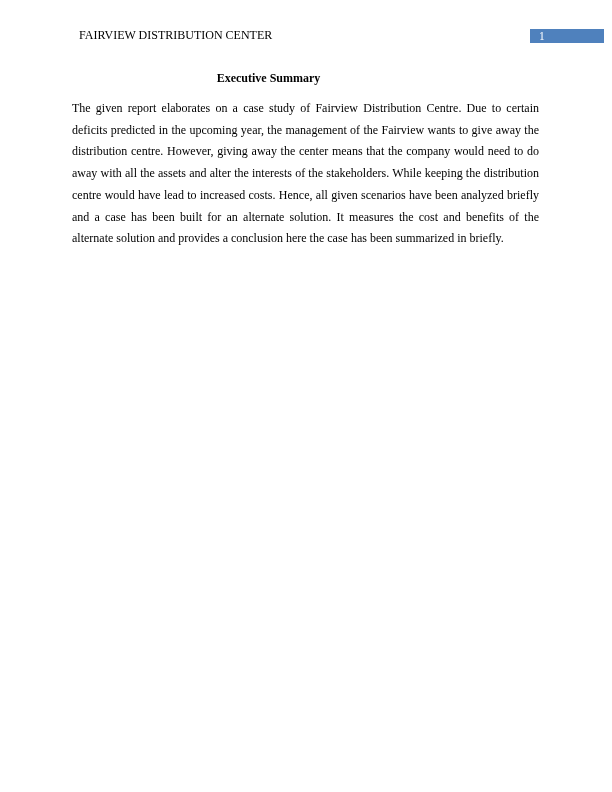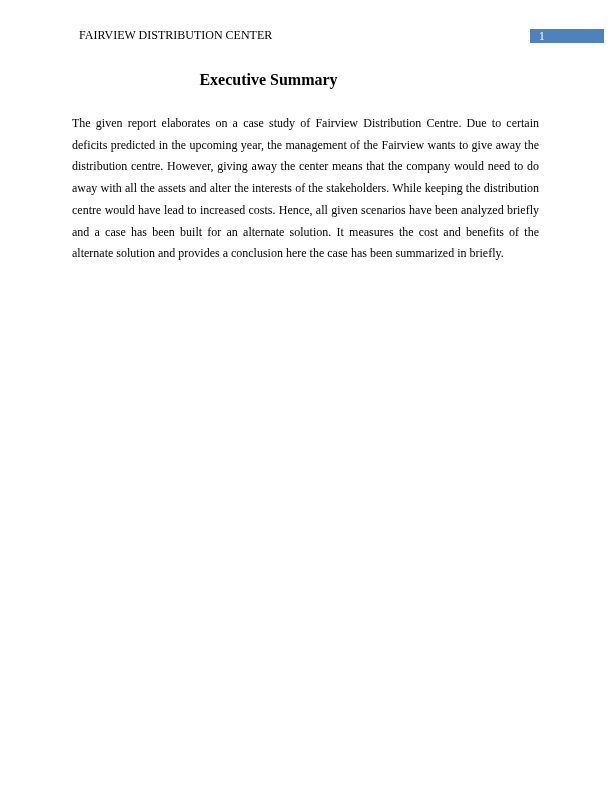--- a/index.html
+++ b/index.html
@@ -3,22 +3,22 @@
   <meta charset="utf-8">
   <style>
     html, body { margin: 0; padding: 0; background: #ffffff; }
     body { width: 612px; height: 792px; position: relative; overflow: hidden;
            font-family: "Liberation Serif", serif; color: #000; }
     .header-title { position: absolute; left: 79px; top: 28px; font-size: 12px; letter-spacing: 0; white-space: nowrap; }
     .page-num-box { position: absolute; left: 530px; top: 29px; width: 74px; height: 14px;
                     background: #4f81bd; color: #ffffff; font-size: 11.5px; line-height: 14px; }
     .page-num-box span { position: absolute; left: 9px; top: 0; }
     .heading { position: absolute; left: 0; width: 537px; top: 71px; text-align: center;
-               font-weight: bold; font-size: 16px; }
-    .body-text { position: absolute; left: 72px; top: 113px; width: 467px; font-size: 12px;
+               font-weight: bold; font-size: 12px; }
+    .body-text { position: absolute; left: 72px; top: 98px; width: 467px; font-size: 12px;
                  line-height: 21.7px; text-align: justify; }
   </style>
 </head>
 <body>
 
 <div>
   <div class="header-title">FAIRVIEW DISTRIBUTION CENTER</div>
   <div class="page-num-box">
     <span>1</span>
   </div>

